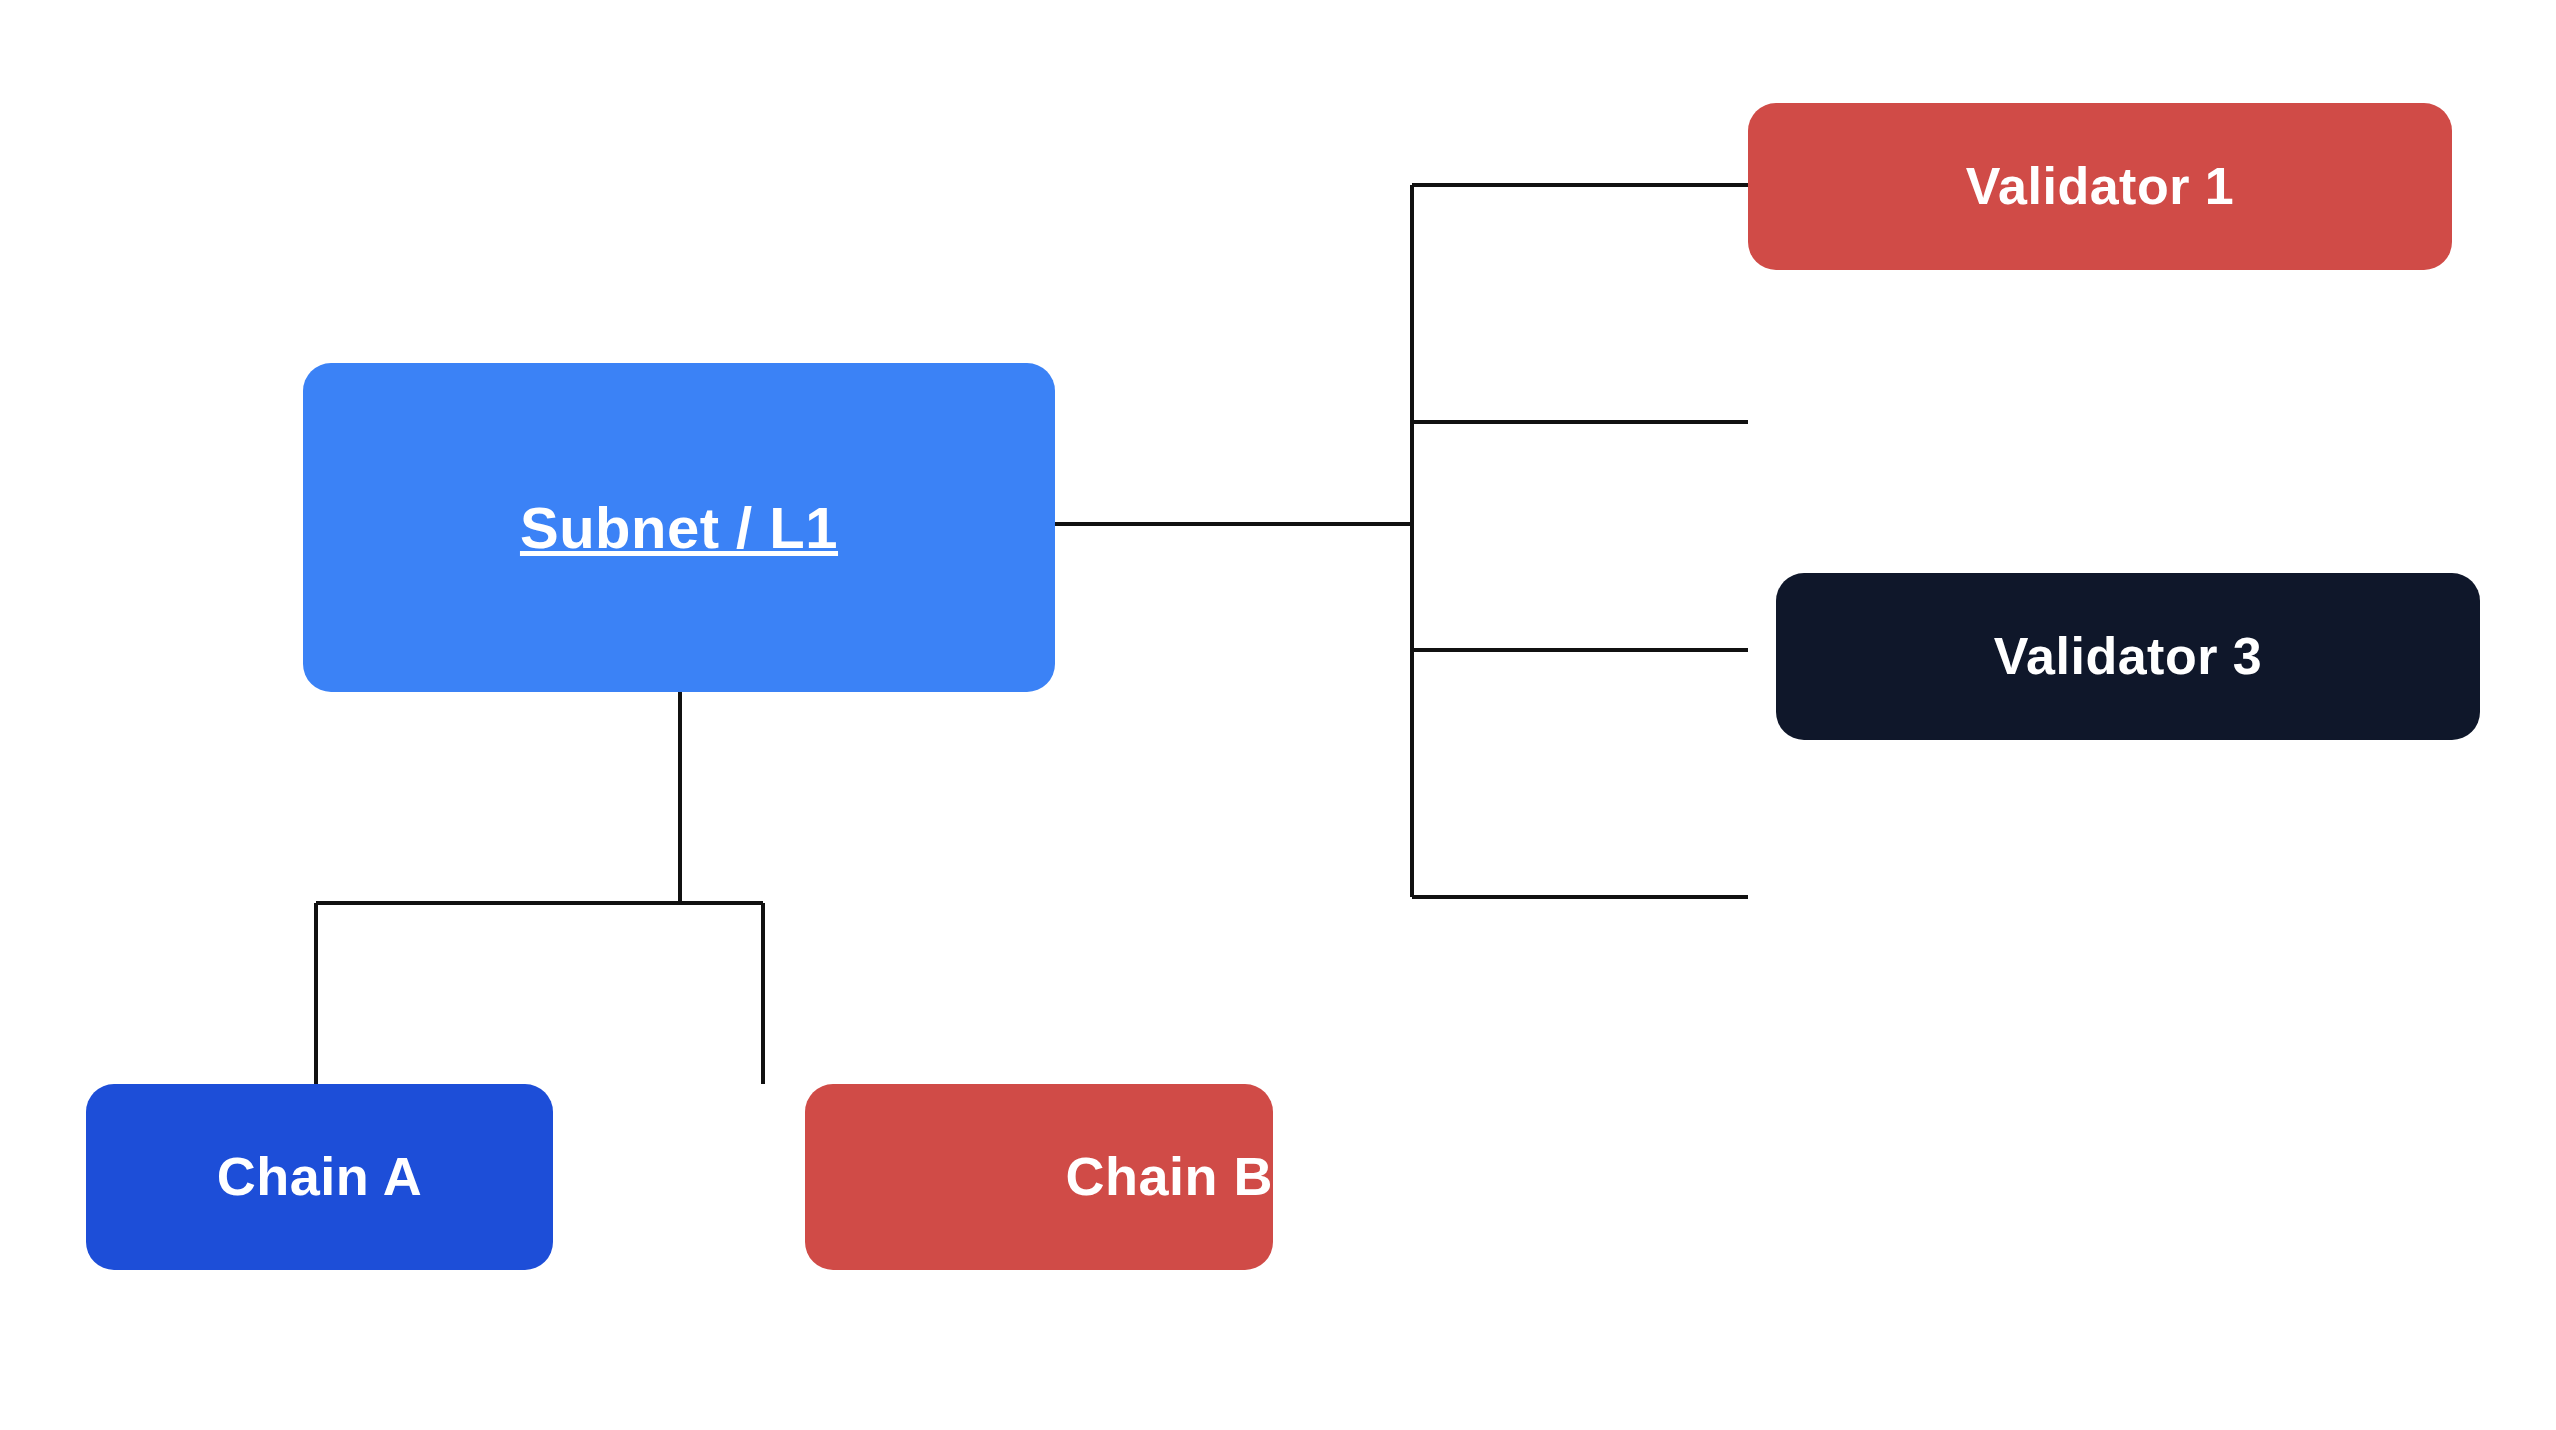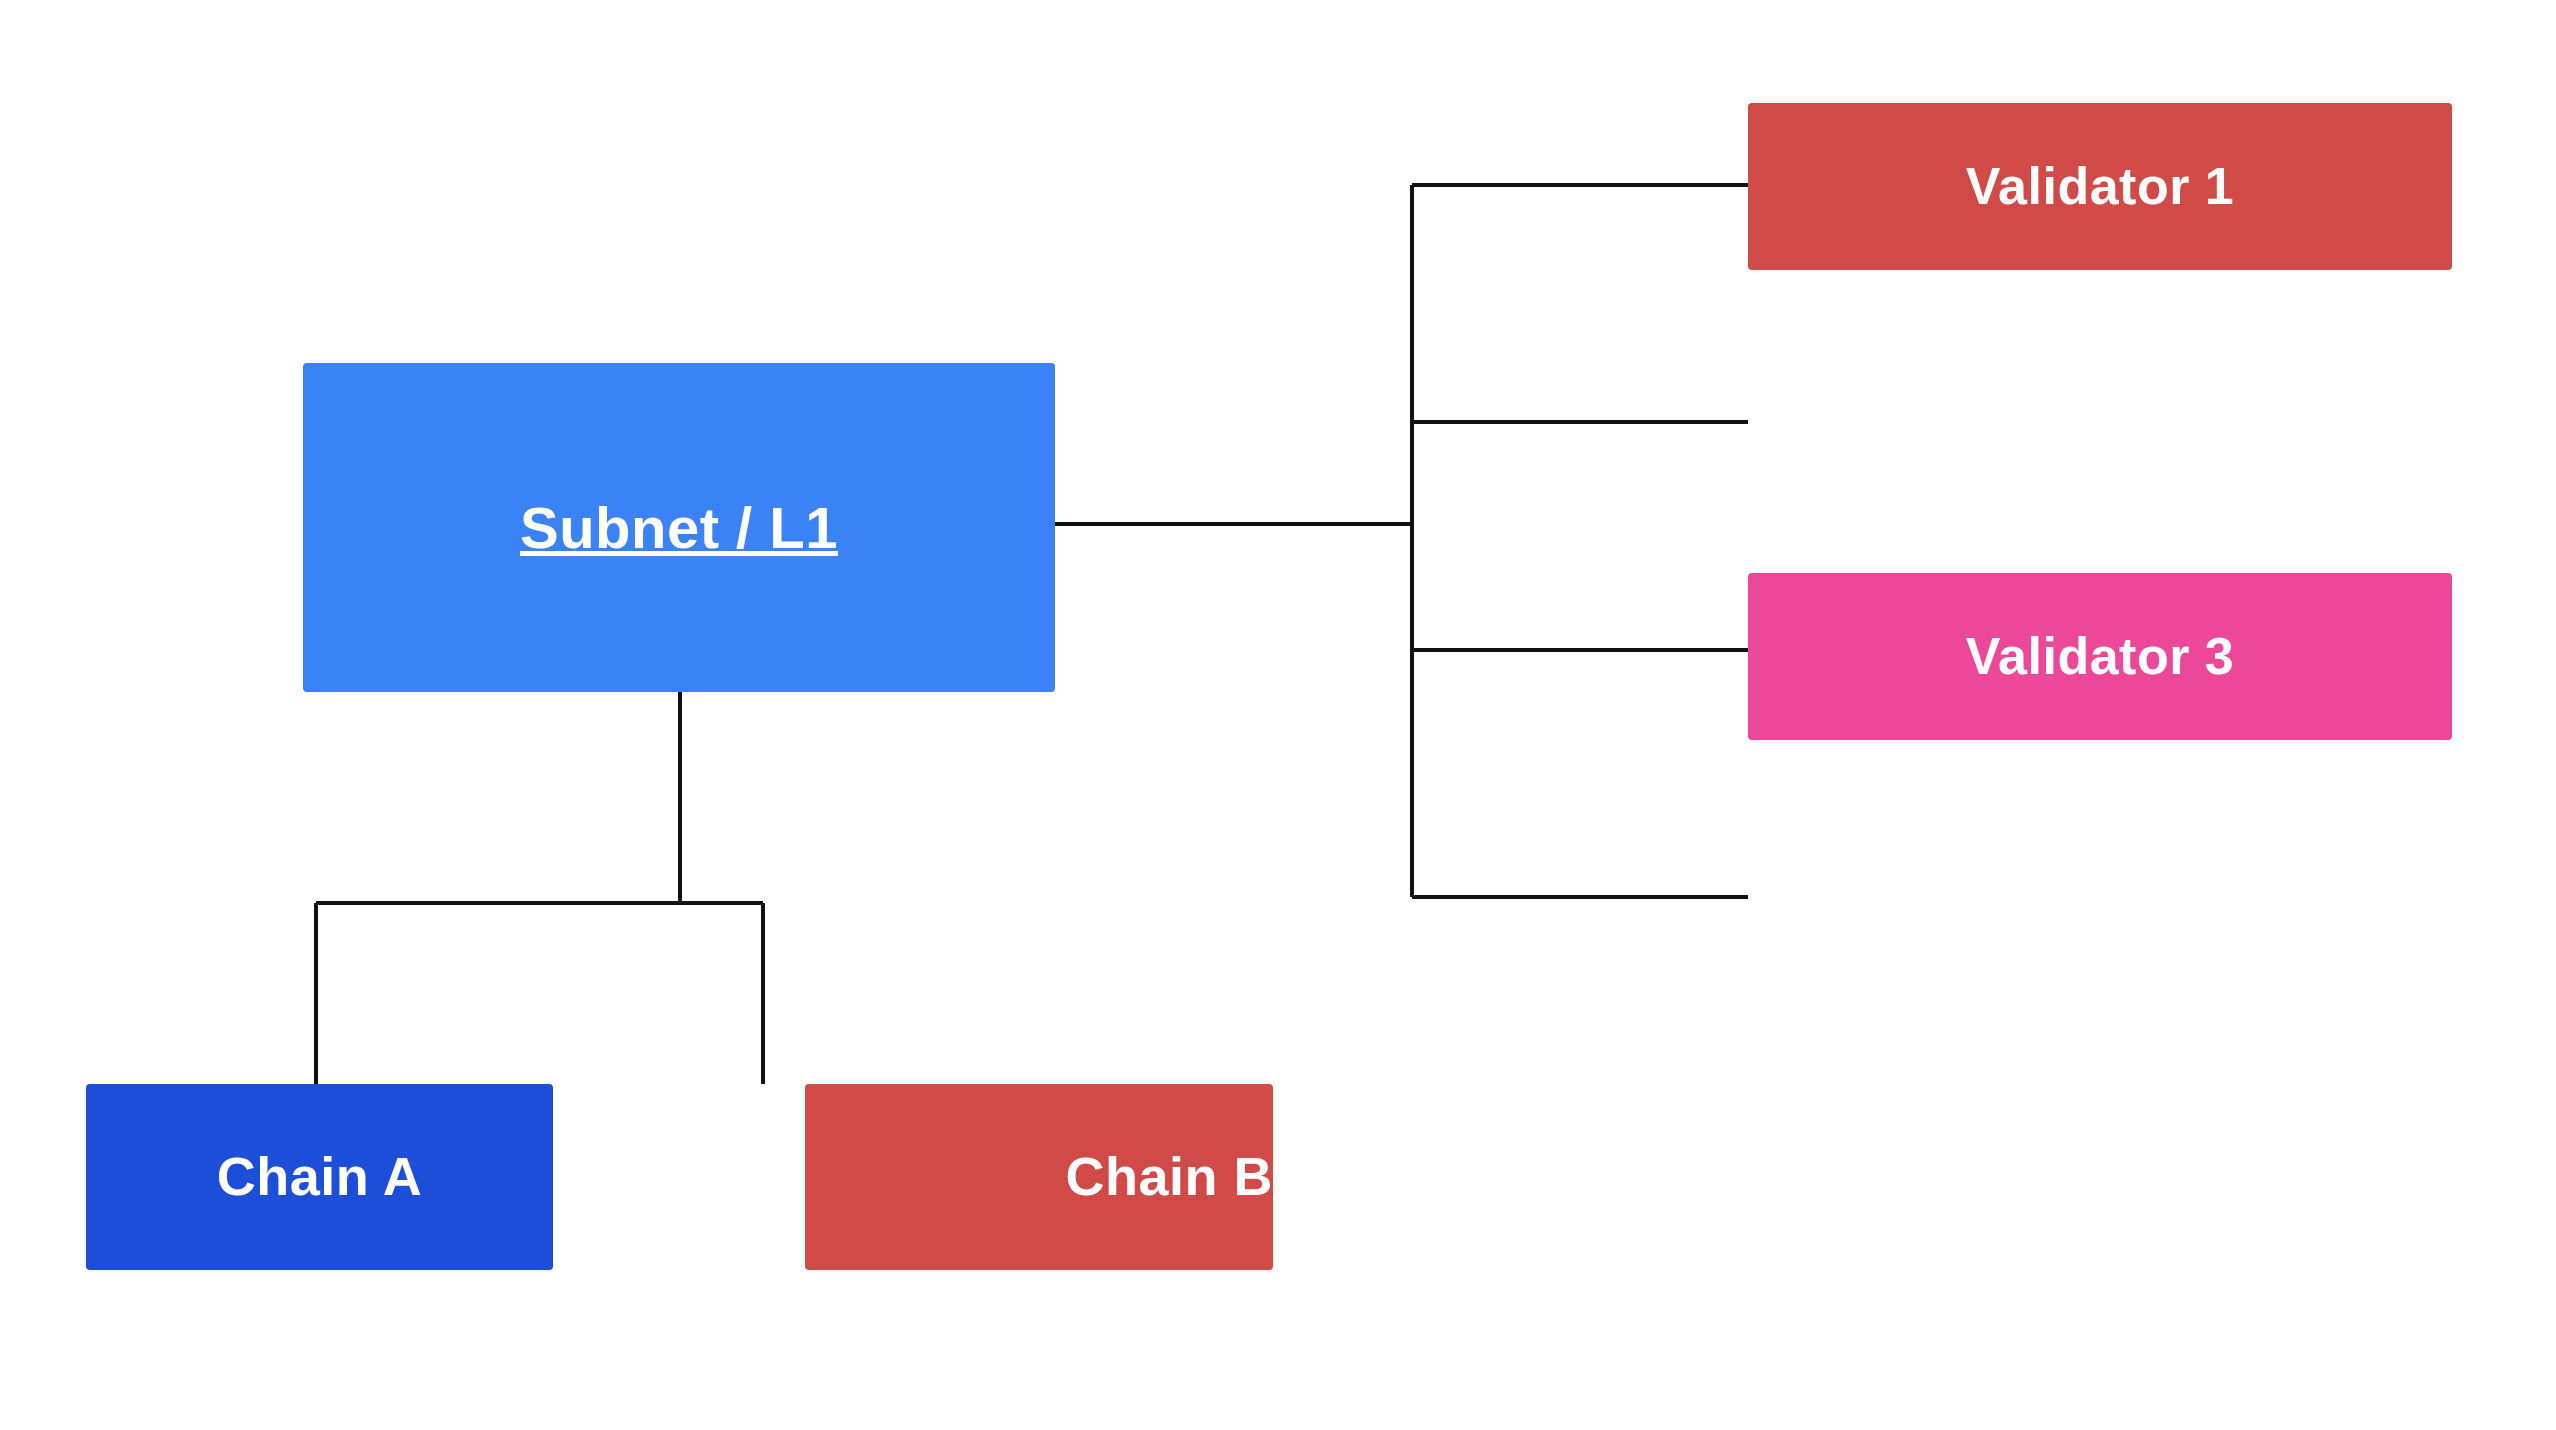--- a/index.html
+++ b/index.html
@@ -26,21 +26,21 @@
     height: 1430px;
     pointer-events: none;
   }
   .node {
     position: absolute;
     box-sizing: border-box;
     display: flex;
     align-items: center;
     justify-content: center;
     background: #d04b47;
-    border-radius: 4px;
+    border-radius: 28px;
     color: #ffffff;
     font-family: "Liberation Sans", sans-serif;
     font-weight: bold;
     letter-spacing: 0.5px;
     text-align: center;
     line-height: 1.1;
     white-space: nowrap;
     user-select: none;
   }
   .node-label {
@@ -107,21 +107,21 @@
 
   <div class="node" id="node-subnet" style="background: #3b82f6; color: rgb(255, 255, 255); text-decoration: underline;">
     <span class="node-label">Subnet / L1</span>
   </div>
 
   <div class="node node-validator" id="node-validator-1" style="background: rgb(208, 75, 71); color: rgb(255, 255, 255);">
     <span class="node-label">Validator 1</span>
   </div>
 
 
-  <div class="node node-validator" id="node-validator-3" style="background: #ec4899; color: rgb(255, 255, 255);">
+  <div class="node node-validator" id="node-validator-3" style="background: #0f172a; color: rgb(255, 255, 255); margin-left: 28px;">
     <span class="node-label">Validator 3</span>
   </div>
 
 
   <div class="node node-chain" id="node-chain-a" style="background: #1d4ed8; color: rgb(255, 255, 255);">
     <span class="node-label">Chain A</span>
   </div>
 
   <div class="node node-chain" id="node-chain-b" style="background: rgb(208, 75, 71); color: rgb(255, 255, 255);">
     <span class="node-label">Chain B</span>

